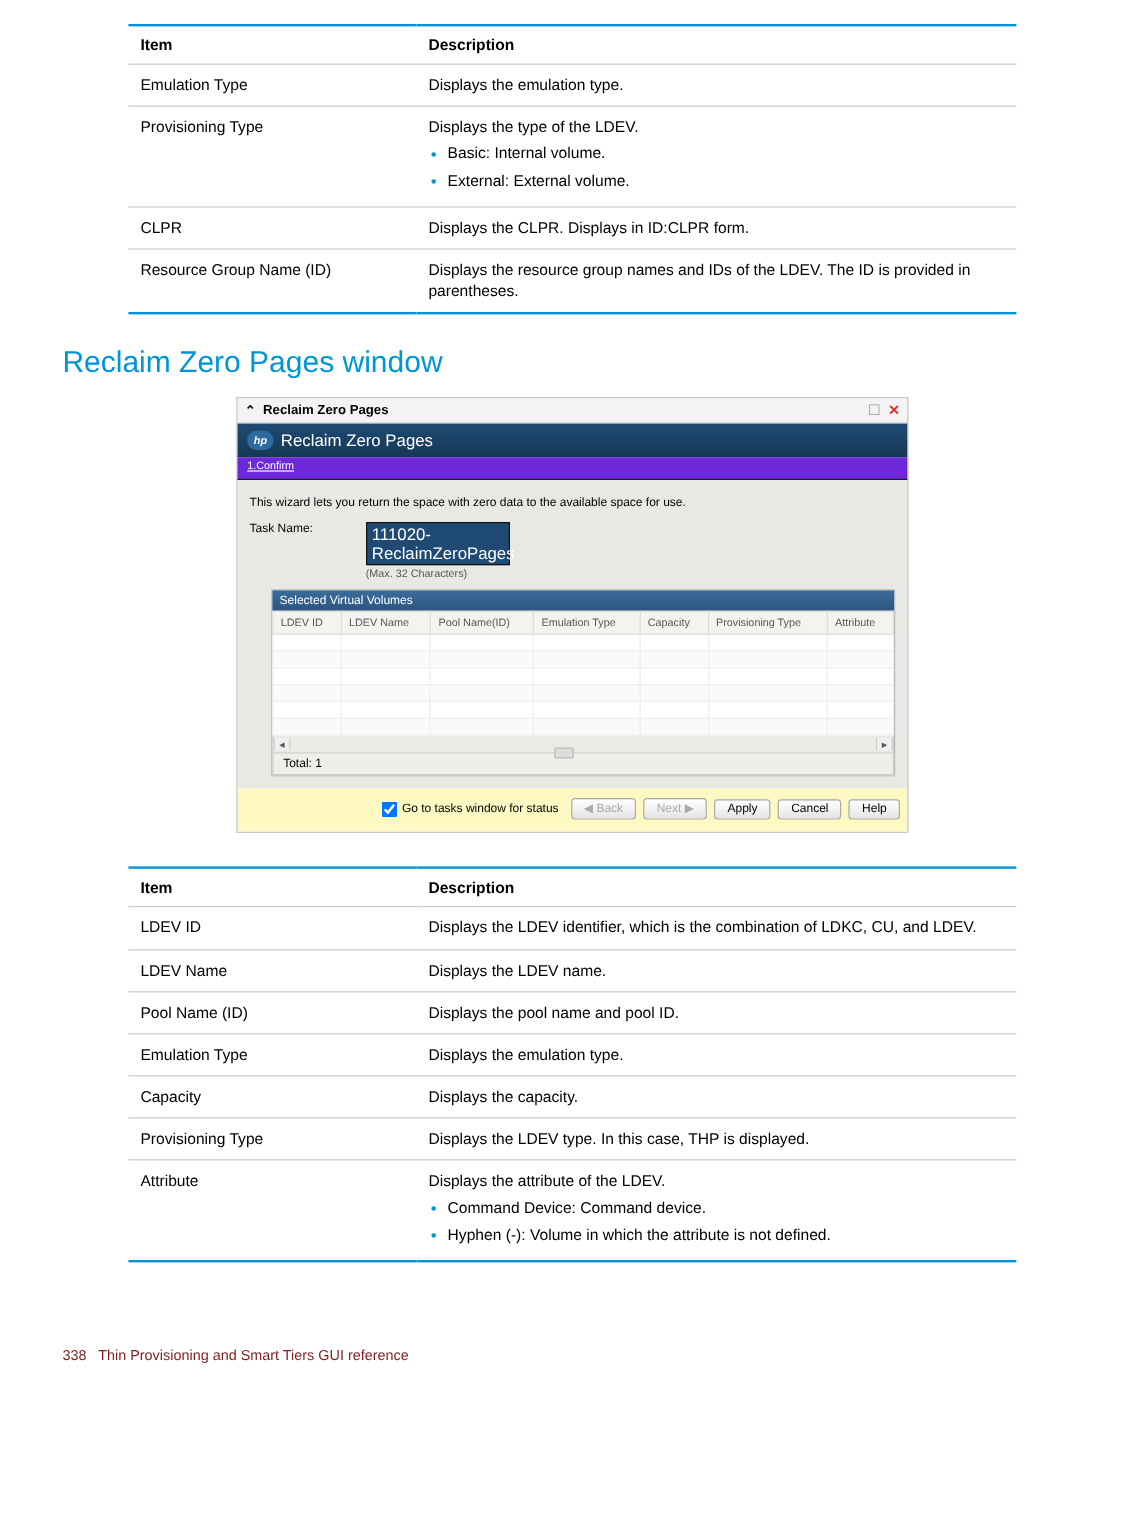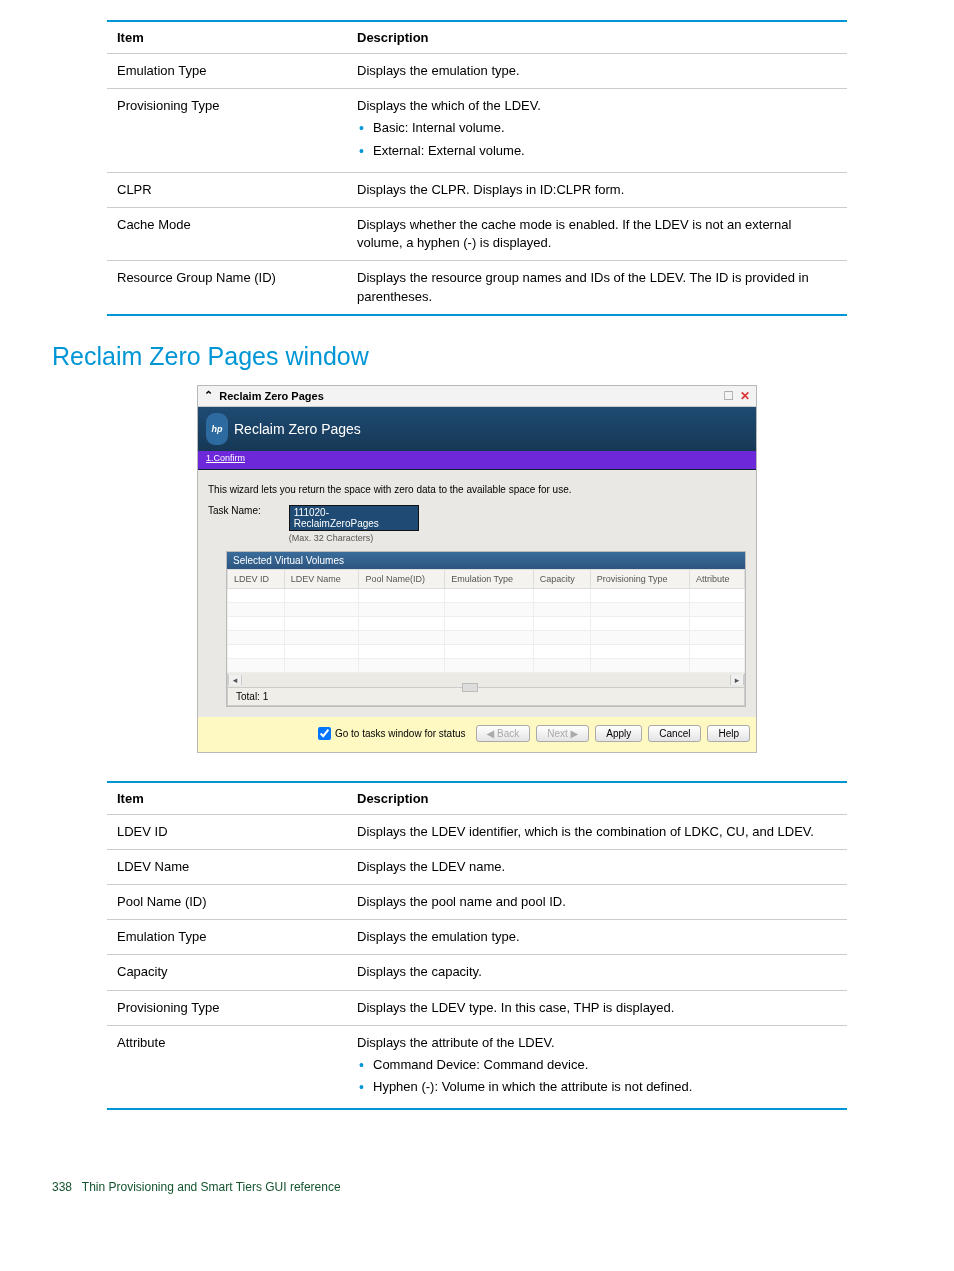--- a/index.html
+++ b/index.html
@@ -46,77 +46,73 @@
       margin: 12px 0 14px 52px;
     }
     
     .wizard-wrap { width: 560px; margin: 0 auto 28px auto; border: 1px solid #b8b8b8; font-family: Tahoma, Arial, sans-serif; font-size: 10px; }
     .wiz-titlebar { display:flex; align-items:center; justify-content:space-between; background:#f3f3f3; padding:3px 6px; border-bottom:1px solid #ccc; }
     .wiz-titlebar-left { display:flex; align-items:center; gap:6px; font-weight:bold; font-size:11px; }
     .wiz-titlebar-right { display:flex; gap:6px; align-items:center; }
     .wiz-titlebar-right span { cursor:default; font-size:12px; color:#999; }
     .wiz-titlebar-right .close-x { color:#d33; font-weight:bold; }
     .wiz-hpbar { background: linear-gradient(#1e4a73,#163855); color:#fff; padding:6px 8px; font-size:14px; display:flex; align-items:center; gap:6px; }
-    .wiz-hplogo { background:#2d6aa0; border-radius:9px; width:22px; height:32px; display:flex; align-items:center; justify-content:center; font-style:italic; font-size:9px; font-weight:bold; }
+    .wiz-hplogo { background:#2d6aa0; border-radius:9px; width:22px; height:16px; display:flex; align-items:center; justify-content:center; font-style:italic; font-size:9px; font-weight:bold; }
     .wiz-steps { background:#6d28d9; color:#bcd; font-size:9px; padding:2px 8px 6px 8px; border-bottom:1px solid #0a2436; }
     .wiz-steps .active { text-decoration:underline; color:#fff; }
     .wiz-body { background:#e9e8e4; padding:10px; }
     .wiz-text { margin:4px 0 10px 0; font-size:10px; }
-    .wiz-row { display:flex; align-items:flex-start; gap:28px; margin-bottom:8px; }
-    .wiz-input { background:#1e4a73; color:#fff; border:1px solid #111; padding:1px 4px; font-size:10px; width:130px; display:inline-block; }
+    .wiz-row { display:flex; align-items:flex-start; gap:44px; margin-bottom:8px; }
+    .wiz-input { background:#1e4a73; color:#fff; border:1px solid #111; padding:1px 4px; font-size:14px; width:120px; display:inline-block; }
     .wiz-hint { color:#555; font-size:9px; margin-top:2px; display:block; }
     .svv-header { background:linear-gradient(#3a6c9a,#2c5580); color:#fff; font-weight:normal; font-size:10px; padding:3px 6px; }
     .svv-table { width:100%; border-collapse:collapse; background:#fff; font-size:9px; }
     .svv-table th { background:#f4f3ef; color:#555; font-weight:normal; text-align:left; padding:4px 6px; border:1px solid #ddd; }
     .svv-table td { padding:4px 6px; border:1px solid #eee; }
     .svv-emptyrow td { height:14px; background:#fff; }
     .svv-emptyrow.alt td { background:#fafafa; }
     .svv-scroll { display:flex; background:#eceae4; border:1px solid #ccc; border-top:none; height:15px; align-items:center; }
     .svv-scroll .arrow { width:14px; text-align:center; font-size:9px; color:#555; background:#f0f0f0; border-left:1px solid #ccc; border-right:1px solid #ccc; cursor:default;}
     .svv-scroll .track { flex:1; position:relative; }
     .svv-scroll .grip { position:absolute; left:45%; width:16px; height:9px; top:3px; background:#ddd; border:1px solid #bbb; }
     .svv-total { background:#f0eee8; border:1px solid #ccc; border-top:none; padding:3px 8px; font-size:10px; }
     .wiz-footer { background:#fef9c3; padding:8px 6px 10px 6px; display:flex; justify-content:flex-end; align-items:center; gap:6px; }
     .wiz-footer label { font-size:10px; display:flex; align-items:center; gap:4px; margin-right:4px; }
     .wiz-btn { font-size:10px; padding:2px 10px; background:linear-gradient(#fff,#e4e4e4); border:1px solid #aaa; border-radius:3px; cursor:default; }
     .wiz-btn.disabled { color:#aaa; }
-    .page-footer { margin:70px 12px 0 52px; font-size:12px; color:#14532d; }
+    .page-footer { margin:70px 12px 0 52px; font-size:12px; color:#7f1d1d; }
   </style>
 </head>
 <body>
 
 <table class="doc-table">
   <thead>
     <tr>
       <th class="col-item">Item</th>
       <th>Description</th>
     </tr>
   </thead>
   <tbody>
     <tr>
       <td>Emulation Type</td>
       <td>Displays the emulation type.</td>
     </tr>
     <tr>
       <td>Provisioning Type</td>
       <td>
-        <span>Displays the which of the LDEV.</span>
+        <span>Displays the type of the LDEV.</span>
         <ul>
           <li>Basic: Internal volume.</li>
           <li>External: External volume.</li>
         </ul>
       </td>
     </tr>
     <tr>
       <td>CLPR</td>
       <td>Displays the CLPR. Displays in ID:CLPR form.</td>
-    </tr>
-    <tr>
-      <td>Cache Mode</td>
-      <td>Displays whether the cache mode is enabled. If the LDEV is not an external volume, a hyphen (-) is displayed.</td>
     </tr>
     <tr>
       <td>Resource Group Name (ID)</td>
       <td>Displays the resource group names and IDs of the LDEV. The ID is provided in parentheses.</td>
     </tr>
   </tbody>
 </table>
 
 <h2 class="section">Reclaim Zero Pages window</h2>
 

